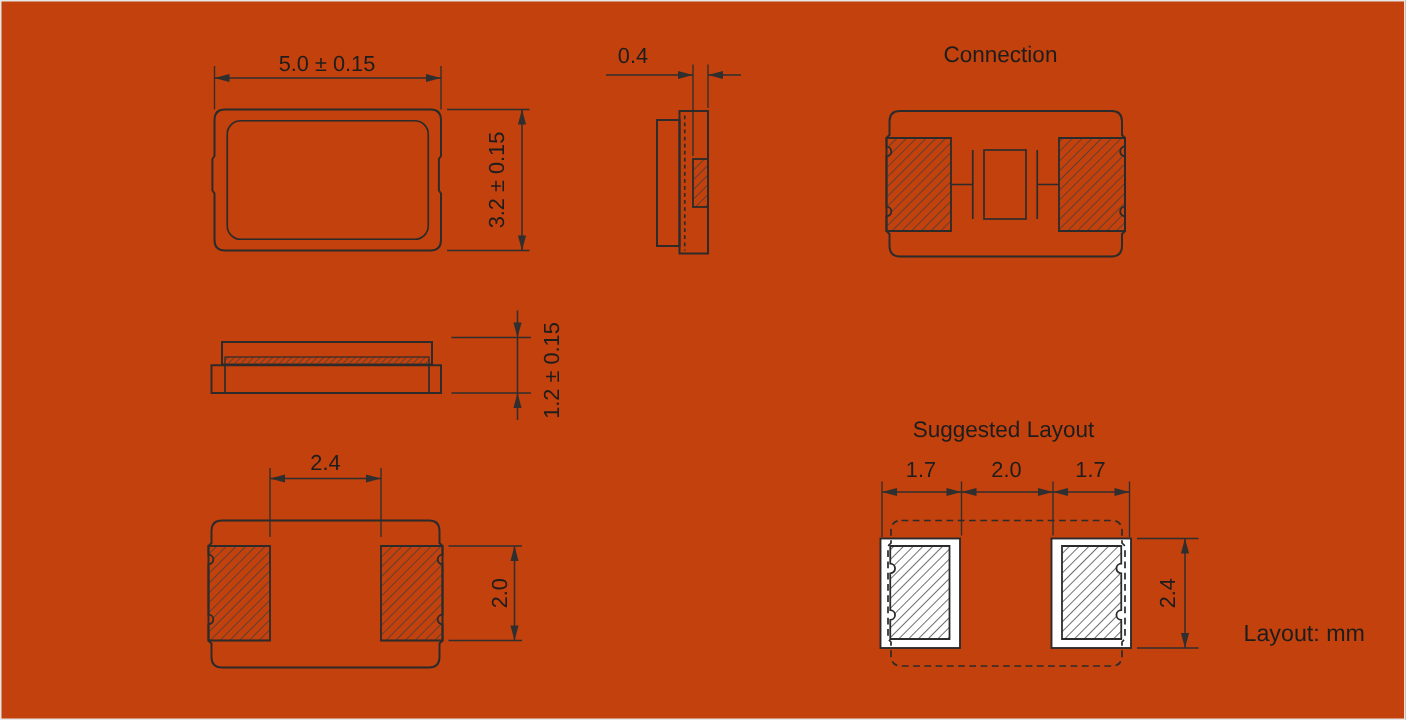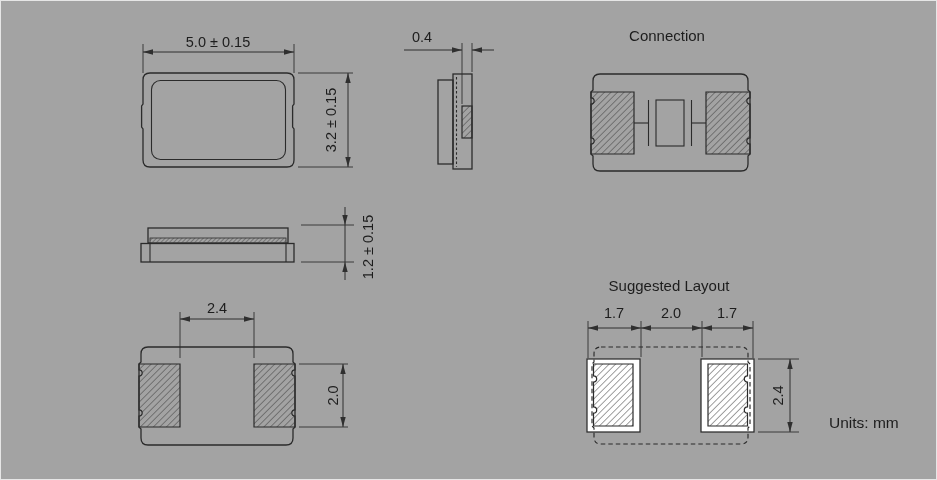--- a/index.html
+++ b/index.html
@@ -1,19 +1,19 @@
 <!DOCTYPE html>
 <html><head>
 <meta charset="utf-8">
 <style>
   html,body{margin:0;padding:0;background:#fff;}
   #stage{
     position:relative;
     width:937px;height:480px;
-    background:#a3a3a3;
+    background:#c2410c;
     box-sizing:border-box;
     border:1px solid #e6e6e6;
     font-family:"Liberation Sans", sans-serif;
     overflow:hidden;
   }
   .view{position:absolute;}
   svg text{
     font-family:"Liberation Sans", sans-serif;
     fill:#1d1d1d;
   }
@@ -151,15 +151,15 @@
     <path class="pad" d="M 17.5,91 L 57,91 L 57,153 L 17.5,153 L 17.5,140.2 A 3.2 3.2 0 0 0 17.5,133.8
              L 17.5,109.2 A 3.2 3.2 0 0 0 17.5,102.8 L 17.5,91 Z"></path>
     <path class="pad" d="M 132,91 L 171.5,91 L 171.5,102.8 A 3.2 3.2 0 0 0 171.5,109.2 L 171.5,133.8
              A 3.2 3.2 0 0 0 171.5,140.2 L 171.5,153 L 132,153 Z"></path>
     <line class="extline" x1="182" y1="86" x2="223" y2="86"></line>
     <line class="extline" x1="182" y1="159" x2="223" y2="159"></line>
     <line class="dimline" x1="214" y1="86" x2="214" y2="159" marker-start="url(#arr)" marker-end="url(#arr)"></line>
     <text class="dim-text" transform="translate(207 122.5) rotate(-90)" text-anchor="middle">2.4</text>
   </svg>
 
-  <div id="units-label">Units: mm</div>
+  <div id="units-label">Layout: mm</div>
 
 </div>
 
 </body></html>

